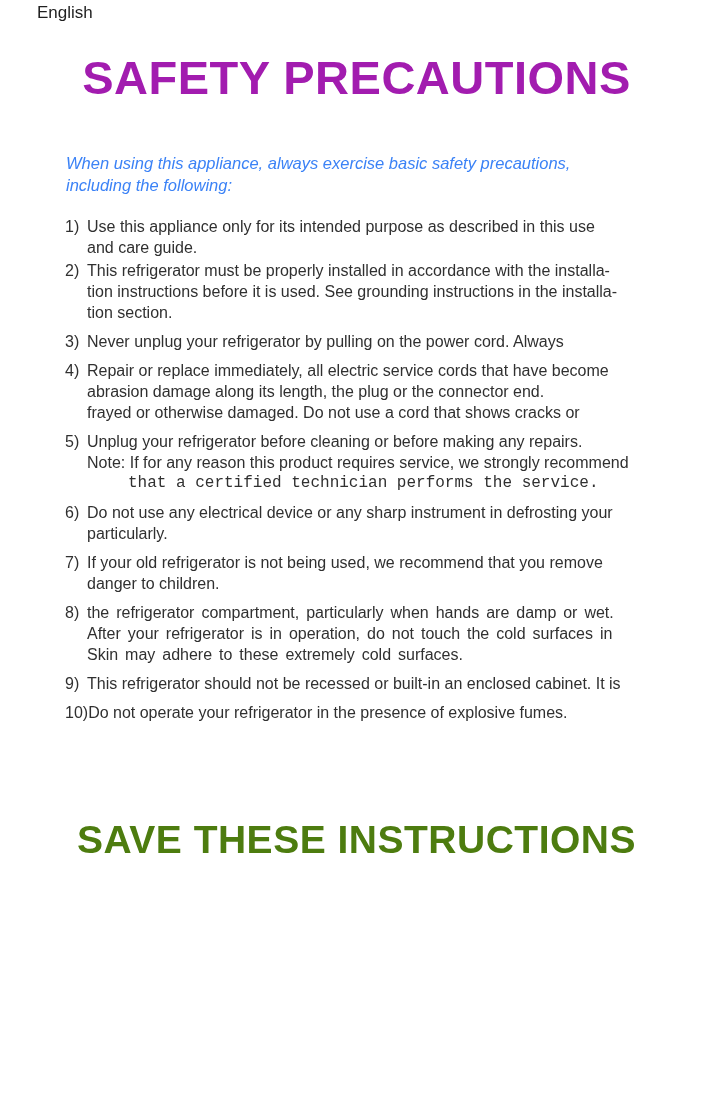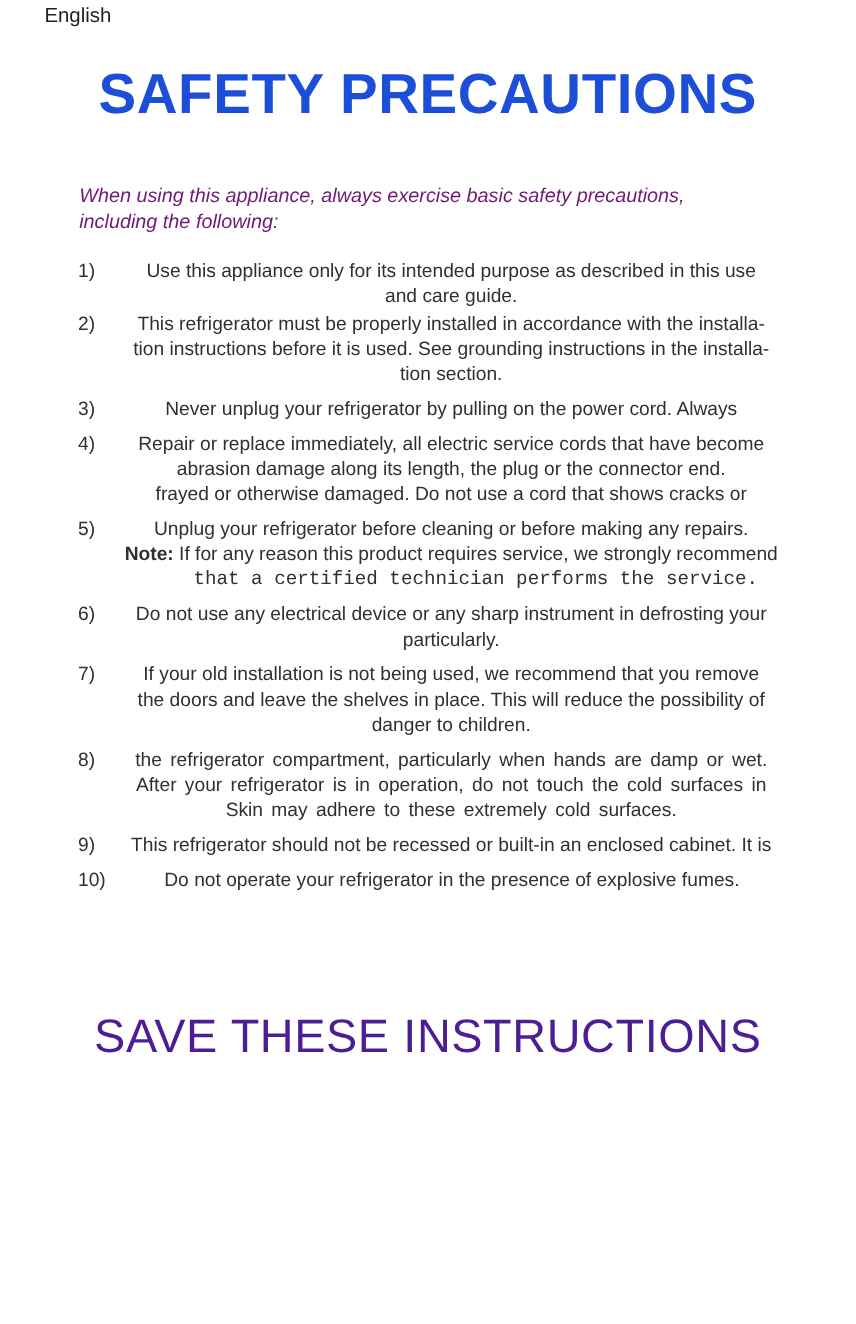--- a/index.html
+++ b/index.html
@@ -27,30 +27,30 @@
     position: absolute;
     left: 0;
     right: 0;
     top: 53px;
     margin: 0;
     text-align: center;
     font-size: 47px;
     line-height: 1.05;
     font-weight: bold;
     letter-spacing: 0.5px;
-    color: #1d4ed8;
+    color: #a21caf;
   }
   .intro {
     position: absolute;
     left: 66px;
     top: 152px;
     font-size: 16.5px;
     line-height: 22px;
     font-style: italic;
-    color: #701a75;
+    color: #3b82f6;
   }
   .items {
     position: absolute;
     left: 65px;
     top: 216px;
     width: 600px;
     margin: 0;
     padding: 0;
     list-style: none;
     font-size: 16px;
@@ -60,38 +60,38 @@
   .item {
     display: flex;
     align-items: flex-start;
   }
   .item + .item { margin-top: 8px; }
   .items .item:nth-child(2) { margin-top: 2px; }
   .num {
     flex: 0 0 auto;
     min-width: 22px;
   }
-  .txt { flex: 1 1 auto; text-align: center; }
+  .txt { flex: 1 1 auto; }
   .line { white-space: nowrap; }
   
   .items .item:nth-child(8) .line { word-spacing: 2.5px; }
-  .note-label { font-weight: bold; }
+  .note-label { font-weight: normal; }
   .note-cont { padding-left: 41px; font-family: Liberation Mono, monospace; }
   .footer-title {
     position: absolute;
     left: 0;
     right: 0;
-    top: 845px;
+    top: 820px;
     margin: 0;
     text-align: center;
     font-size: 39px;
     line-height: 1.05;
-    font-weight: normal;
+    font-weight: bold;
     letter-spacing: 0.5px;
-    color: #4c1d95;
+    color: #4d7c0f;
   }
   .page-number {
     position: absolute;
     left: 65px;
     top: 1036px;
     font-size: 16px;
     font-weight: bold;
     color: #1c1c1c;
   }
 </style>
@@ -148,22 +148,21 @@
       <li class="item">
         <span class="num">6)</span>
         <div class="txt">
           <div class="line">Do not use any electrical device or any sharp instrument in defrosting your</div>
           <div class="line">particularly.</div>
         </div>
       </li>
       <li class="item">
         <span class="num">7)</span>
         <div class="txt">
-          <div class="line">If your old installation is not being used, we recommend that you remove</div>
-          <div class="line">the doors and leave the shelves in place. This will reduce the possibility of</div>
+          <div class="line">If your old refrigerator is not being used, we recommend that you remove</div>
           <div class="line">danger to children.</div>
         </div>
       </li>
       <li class="item">
         <span class="num">8)</span>
         <div class="txt">
           <div class="line">the refrigerator compartment, particularly when hands are damp or wet.</div>
           <div class="line">After your refrigerator is in operation, do not touch the cold surfaces in</div>
           <div class="line">Skin may adhere to these extremely cold surfaces.</div>
         </div>

